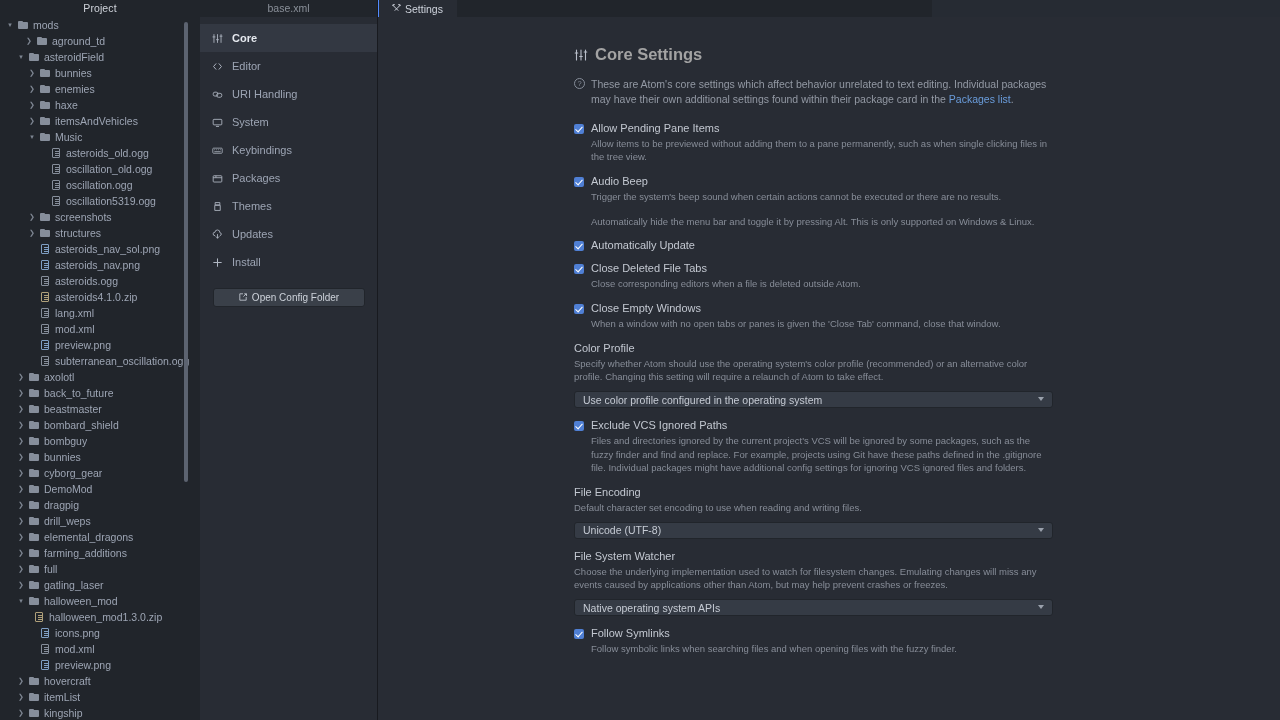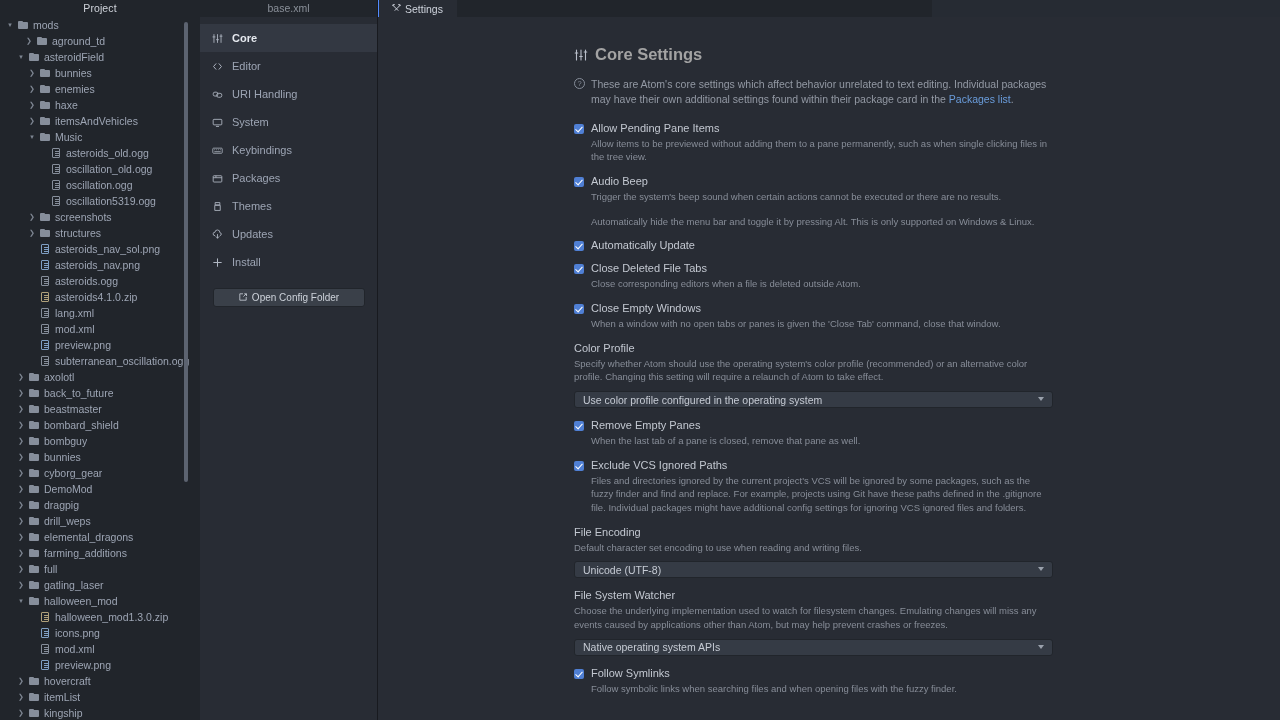--- a/index.html
+++ b/index.html
@@ -416,21 +416,21 @@
           </span>
           <span class="tlabel">gatling_laser</span>
         </div>
         <div class="tnode" style="padding-left: 15px;">
           <span class="twist">▾</span>
           <span class="ticon">
             <i class="folder-g"></i>
           </span>
           <span class="tlabel">halloween_mod</span>
         </div>
-        <div class="tnode" style="padding-left: 26px;">
+        <div class="tnode" style="padding-left: 20px;">
           <span class="twist none"></span>
           <span class="ticon">
             <i class="file-g zip"></i>
           </span>
           <span class="tlabel">halloween_mod1.3.0.zip</span>
         </div>
         <div class="tnode" style="padding-left: 26px;">
           <span class="twist none"></span>
           <span class="ticon">
             <i class="file-g img"></i>
@@ -669,27 +669,20 @@
               <div class="set-title">Color Profile</div>
               <div class="set-desc">Specify whether Atom should use the operating system's color profile (recommended) or an alternative color profile. Changing this setting will require a relaunch of Atom to take effect.</div>
               <div class="select-wrap">
                 <span>Use color profile configured in the operating system</span>
                 <span class="caret"></span>
               </div>
             </div>
             <div class="setting">
               <div class="set-row">
                 <div class="cb on"></div>
-                <div class="set-title">Remove Empty Panes</div>
-              </div>
-              <div class="set-desc">When the last tab of a pane is closed, remove that pane as well.</div>
-            </div>
-            <div class="setting">
-              <div class="set-row">
-                <div class="cb on"></div>
                 <div class="set-title">Exclude VCS Ignored Paths</div>
               </div>
               <div class="set-desc">Files and directories ignored by the current project's VCS will be ignored by some packages, such as the fuzzy finder and find and replace. For example, projects using Git have these paths defined in the .gitignore file. Individual packages might have additional config settings for ignoring VCS ignored files and folders.</div>
             </div>
             <div class="setting nocb">
               <div class="set-title">File Encoding</div>
               <div class="set-desc">Default character set encoding to use when reading and writing files.</div>
               <div class="select-wrap">
                 <span>Unicode (UTF-8)</span>
                 <span class="caret"></span>

